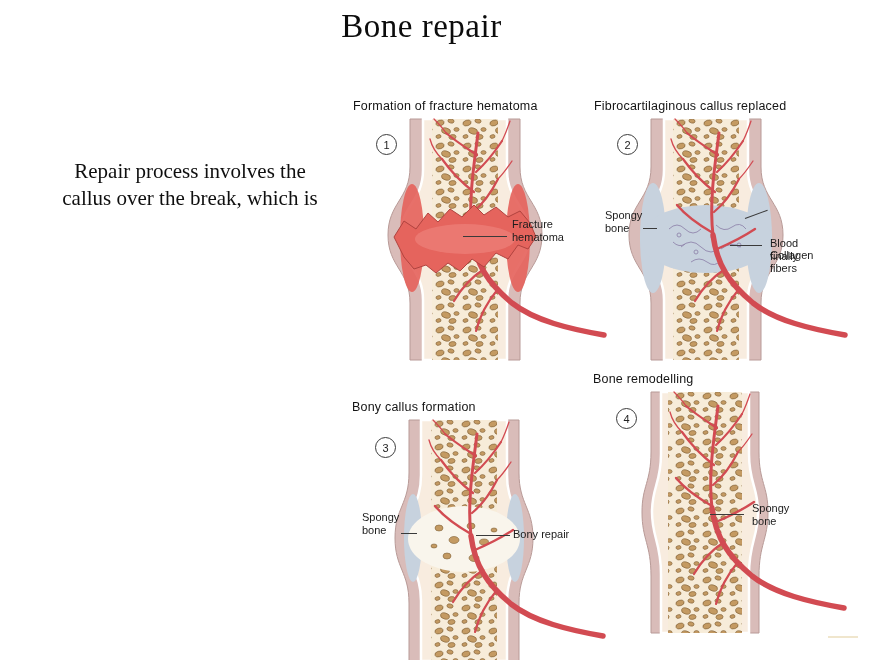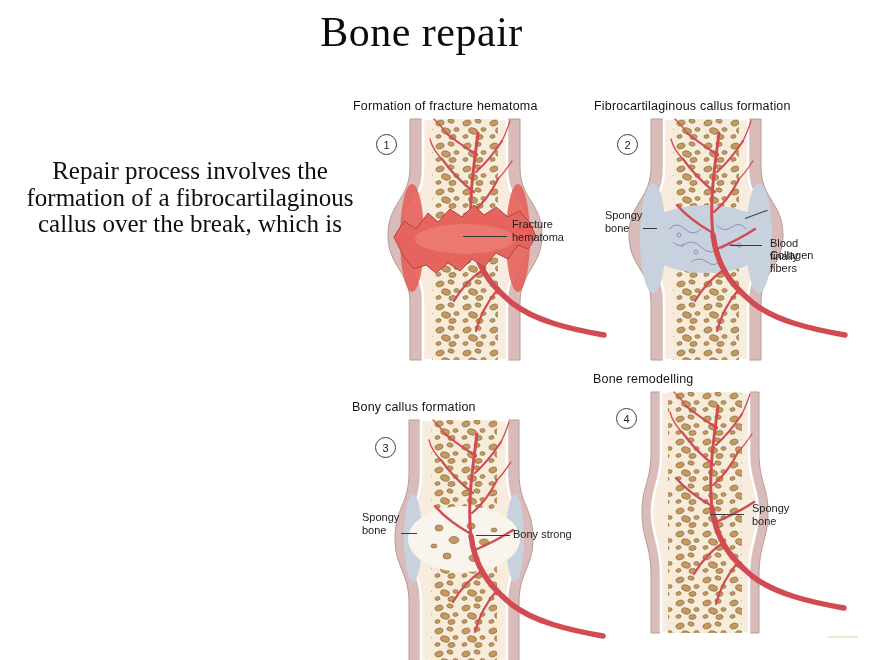--- a/index.html
+++ b/index.html
@@ -3,25 +3,25 @@
 <meta charset="utf-8">
 <style>
   html,body{margin:0;padding:0;}
   body{
     width:880px;height:660px;position:relative;background:#ffffff;overflow:hidden;
     font-family:"Liberation Sans",sans-serif;
   }
   .slide-title{
     position:absolute;left:0;top:8px;width:843px;margin:0;
     font-family:"Liberation Serif",serif;font-weight:400;
-    font-size:42px;color:#0c0c0c;text-align:center;letter-spacing:.5px;
+    font-size:33px;color:#0c0c0c;text-align:center;letter-spacing:.5px;
   }
   .body-text{
     position:absolute;left:22px;top:158px;width:336px;
-    font-family:"Liberation Serif",serif;font-size:25px;line-height:26.5px;
+    font-family:"Liberation Serif",serif;font-size:21px;line-height:26.5px;
     color:#0f0f0f;text-align:center;
   }
   .panel{position:absolute;width:228px;margin:0;padding:0;}
   .panel-title{
     display:block;width:228px;text-align:left;
     font-size:12.5px;color:#141414;letter-spacing:.2px;white-space:nowrap;
   }
   .stage{position:relative;width:228px;height:247px;margin-top:4px;}
   .stage svg{position:absolute;top:0;}
   .step{
@@ -52,21 +52,20 @@
 </style>
 </head>
 <body>
 
 <main>
 
   <h1 class="slide-title">Bone repair</h1>
 
   <div class="body-text">
     <div>Repair process involves the</div>
-    <div>formation of a fibrocartilaginous</div>
     <div>callus over the break, which is</div>
   </div>
 
   <figure class="panel" style="left:353px;top:99px;">
     <figcaption class="panel-title">Formation of fracture hematoma</figcaption>
     <div class="stage">
       <span class="step" style="left:23px;top:17px;">1</span>
       <svg width="230" height="245" viewBox="0 0 230 245" style="left:27px;">
         <defs>
           <pattern id="sp1" patternUnits="userSpaceOnUse" width="27" height="23">
@@ -100,21 +99,21 @@
         </g>
         <polygon class="hema" points="14,120 24,104 36,112 48,96 58,105 70,92 82,100 94,88 104,98 116,90 128,100 140,94 150,106 156,120 148,132 138,128 128,142 116,136 104,150 92,142 80,154 68,146 56,156 46,148 34,152 24,140"></polygon>
         <ellipse cx="85" cy="122" rx="50" ry="15" fill="#ee837c" opacity=".65"></ellipse>
       </svg>
       <span class="leader" style="left:110px;top:119px;width:44px;"></span>
       <div class="lbl" style="left:159px;top:101px;width:62px;">Fracture hematoma</div>
     </div>
   </figure>
 
   <figure class="panel" style="left:594px;top:99px;">
-    <figcaption class="panel-title">Fibrocartilaginous callus formation</figcaption>
+    <figcaption class="panel-title">Fibrocartilaginous callus replaced</figcaption>
     <div class="stage">
       <span class="step" style="left:23px;top:17px;">2</span>
       <svg width="230" height="245" viewBox="0 0 230 245" style="left:27px;">
         <defs>
           <pattern id="sp2" patternUnits="userSpaceOnUse" width="27" height="23">
             <ellipse class="blob" cx="6" cy="6" rx="4.2" ry="2.8" transform="rotate(-18 6 6)"></ellipse>
             <ellipse class="blob" cx="17" cy="4" rx="3.1" ry="2.1" transform="rotate(12 17 4)"></ellipse>
             <ellipse class="blob" cx="12" cy="14" rx="4.6" ry="3" transform="rotate(16 12 14)"></ellipse>
             <ellipse class="blob" cx="22.5" cy="12.5" rx="2.6" ry="1.9"></ellipse>
             <ellipse class="blob" cx="4.5" cy="19.5" rx="2.6" ry="1.8" transform="rotate(-12 4.5 19.5)"></ellipse>
@@ -211,21 +210,21 @@
           <path class="vessel" stroke-width="2.2" d="M118,172 C108,184 100,198 96,214"></path>
           <path class="vessel" stroke-width="1.3" d="M66,16 C62,10 58,6 54,2"></path>
           <path class="vessel" stroke-width="1.3" d="M122,24 C126,16 128,10 130,4"></path>
           <path class="vessel" stroke-width="1.3" d="M62,42 C56,36 52,30 50,22"></path>
           <path class="vessel" stroke-width="1.3" d="M118,62 C124,56 128,50 132,44"></path>
         </g>
       </svg>
       <span class="leader" style="left:49px;top:115px;width:16px;"></span>
       <div class="lbl" style="left:10px;top:93px;width:46px;">Spongy bone</div>
       <span class="leader" style="left:124px;top:117px;width:34px;"></span>
-      <div class="lbl" style="left:161px;top:110px;width:70px;">Bony strong</div>
+      <div class="lbl" style="left:161px;top:110px;width:70px;">Bony repair</div>
     </div>
   </figure>
 
   <figure class="panel" style="left:593px;top:372px;">
     <figcaption class="panel-title">Bone remodelling</figcaption>
     <div class="stage">
       <span class="step" style="left:23px;top:18px;">4</span>
       <svg width="230" height="245" viewBox="0 0 230 245" style="left:27px;">
         <defs>
           <pattern id="sp4" patternUnits="userSpaceOnUse" width="27" height="23">

